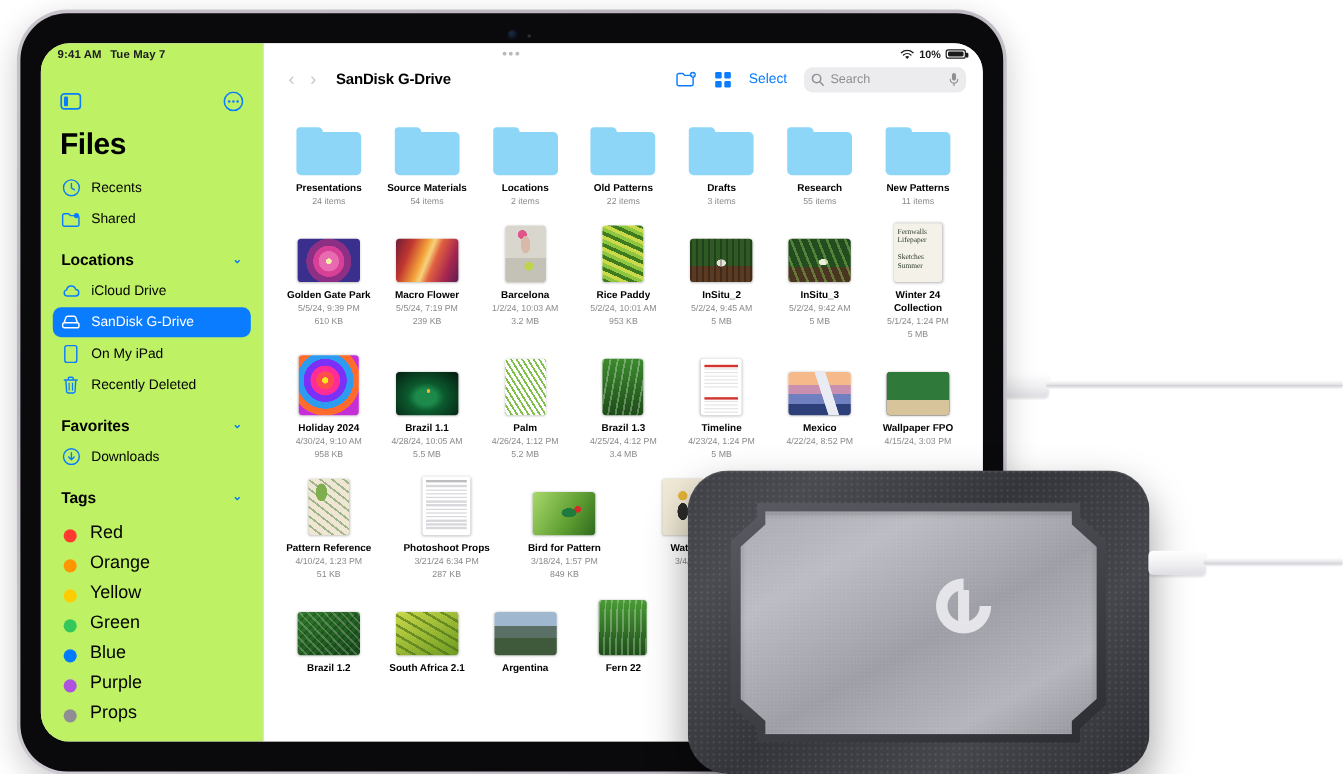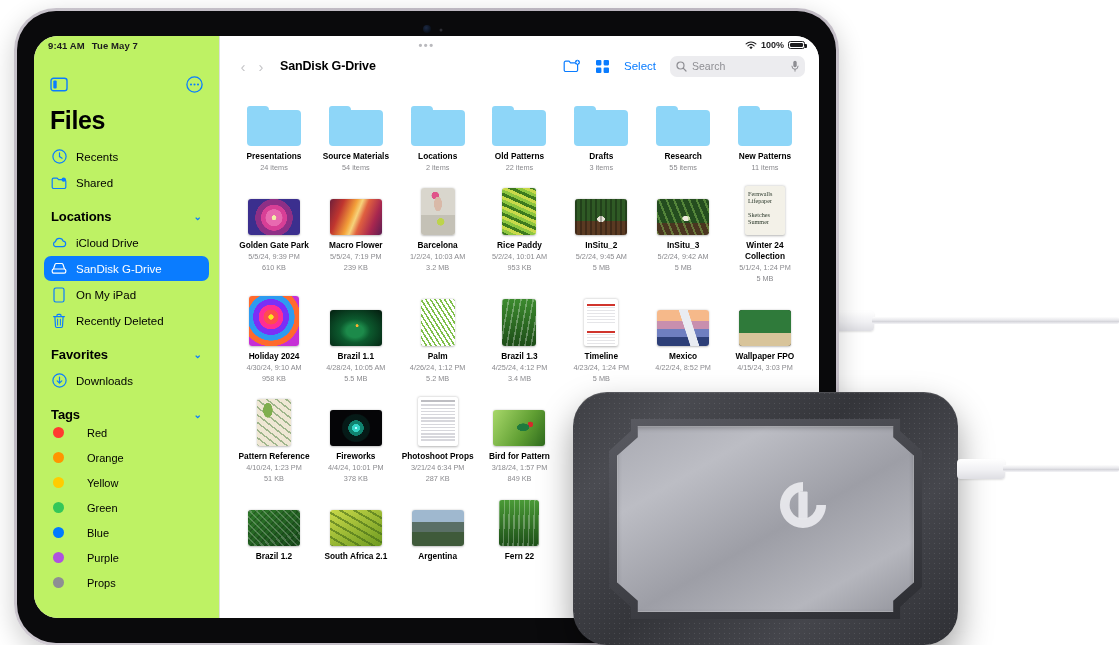--- a/index.html
+++ b/index.html
@@ -68,22 +68,22 @@
   .side-ico{ width:16px; height:16px; flex:0 0 16px; display:flex; align-items:center; justify-content:center;}
 
   .side-header{
     display:flex; align-items:center; justify-content:space-between;
     padding:0 17px; height:26px; margin-top:8px;
   }
   .side-header .h{ font-size:13px; font-weight:700; color:#000; letter-spacing:-.1px;}
   .chev{ color:#0a7cff; font-size:10px; font-weight:700;}
 
   .tag-dot{ width:11px; height:11px; border-radius:50%; flex:0 0 11px; margin-left:2px;}
-  .tag-row{ display:flex; align-items:flex-start; gap:23px; height:25px; margin:0 10px; padding:0 7px;
-            font-size:11px; color:#000; cursor:pointer;}
+  .tag-row{ display:flex; align-items:flex-end; gap:11px; height:25px; margin:0 10px; padding:0 7px;
+            font-size:15px; color:#000; cursor:pointer;}
 
   
   #main{ flex:1; background:#fff; position:relative; overflow:hidden; }
   #toolbar{
     height:34px; display:flex; align-items:center; gap:0;
     padding:26px 14px 0 14px; position:relative;
   }
   #nav-back,#nav-fwd{ width:18px; text-align:center; font-size:15px; color:#c5c5c8; cursor:pointer; line-height:1;}
   #crumb-title{ font-size:12.5px; font-weight:700; color:#000; margin-left:10px; letter-spacing:-.15px;}
   #toolbar-right{ margin-left:auto; display:flex; align-items:center; gap:14px; }
@@ -177,21 +177,21 @@
           <span>9:41 AM</span>
           <span>Tue May 7</span>
         </div>
         <div id="status-dots">•••</div>
         <div id="status-right">
           <svg width="12" height="9" viewBox="0 0 12 9">
             <path d="M6 8.2 4.3 6.3a2.6 2.6 0 0 1 3.4 0L6 8.2z" fill="#1c1c1e"></path>
             <path d="M2.9 4.8a4.7 4.7 0 0 1 6.2 0" stroke="#1c1c1e" stroke-width="1.1" fill="none" stroke-linecap="round"></path>
             <path d="M1.1 2.9a7.3 7.3 0 0 1 9.8 0" stroke="#1c1c1e" stroke-width="1.1" fill="none" stroke-linecap="round"></path>
           </svg>
-          <span>100%</span>
+          <span>10%</span>
           <span class="battery">
               <i></i>
             </span>
         </div>
       </div>
 
       <div id="sidebar">
 
         <div id="sidebar-top">
           <span class="icon-btn">
@@ -593,30 +593,20 @@
                   <div class="thumb" style="width: 34px; height: 47px; background: rgb(239, 231, 212);">
                     <div style="position: absolute; inset: 0px; background: radial-gradient(at 32% 24%, rgb(127, 174, 78) 0px, rgb(127, 174, 78) 14%, transparent 15%), repeating-linear-gradient(38deg, rgba(60, 120, 50, 0.45) 0px, rgba(60, 120, 50, 0.45) 1.5px, transparent 1.5px, transparent 6px);"></div>
                   </div>
                 </div>
                 <div class="fname">Pattern Reference</div>
                 <div class="fmeta">4/10/24, 1:23 PM</div>
                 <div class="fmeta">51 KB</div>
               </div>
               <div class="cell">
                 <div class="thumbwrap">
-                  <div class="thumb" style="width: 52px; height: 36px; background: rgb(5, 5, 7);">
-                    <div style="position: absolute; inset: 0px; background: radial-gradient(circle, rgb(182, 247, 255) 0px, rgb(182, 247, 255) 4%, rgb(53, 214, 200) 5%, rgb(53, 214, 200) 12%, rgb(16, 130, 111) 13%, rgb(16, 130, 111) 24%, rgba(6, 40, 34, 0.6) 25%, rgba(6, 40, 34, 0.6) 42%, transparent 46%);"></div>
-                  </div>
-                </div>
-                <div class="fname">Fireworks</div>
-                <div class="fmeta">4/4/24, 10:01 PM</div>
-                <div class="fmeta">378 KB</div>
-              </div>
-              <div class="cell">
-                <div class="thumbwrap">
                   <div class="thumb doc-thumb" style="width: 40px; height: 49px; background: rgb(255, 255, 255);">
                     <div style="position: absolute; inset: 0px; padding: 3px;">
                       <div style="height:2.4px;background:#bdbdc2;margin-bottom:2px"></div>
                       <div style="height:1.5px;background:#d7d7dc;margin-bottom:1.7px"></div>
                       <div style="height:1.5px;background:#d7d7dc;margin-bottom:1.7px"></div>
                       <div style="height:1.5px;background:#d7d7dc;margin-bottom:1.7px"></div>
                       <div style="height:1.5px;background:#d7d7dc;margin-bottom:1.7px"></div>
                       <div style="height:1.5px;background:#d7d7dc;margin-bottom:1.7px"></div>
                       <div style="height:1.5px;background:#d7d7dc;margin-bottom:1.7px"></div>
                       <div style="height:1.5px;background:#d7d7dc;margin-bottom:1.7px"></div>

